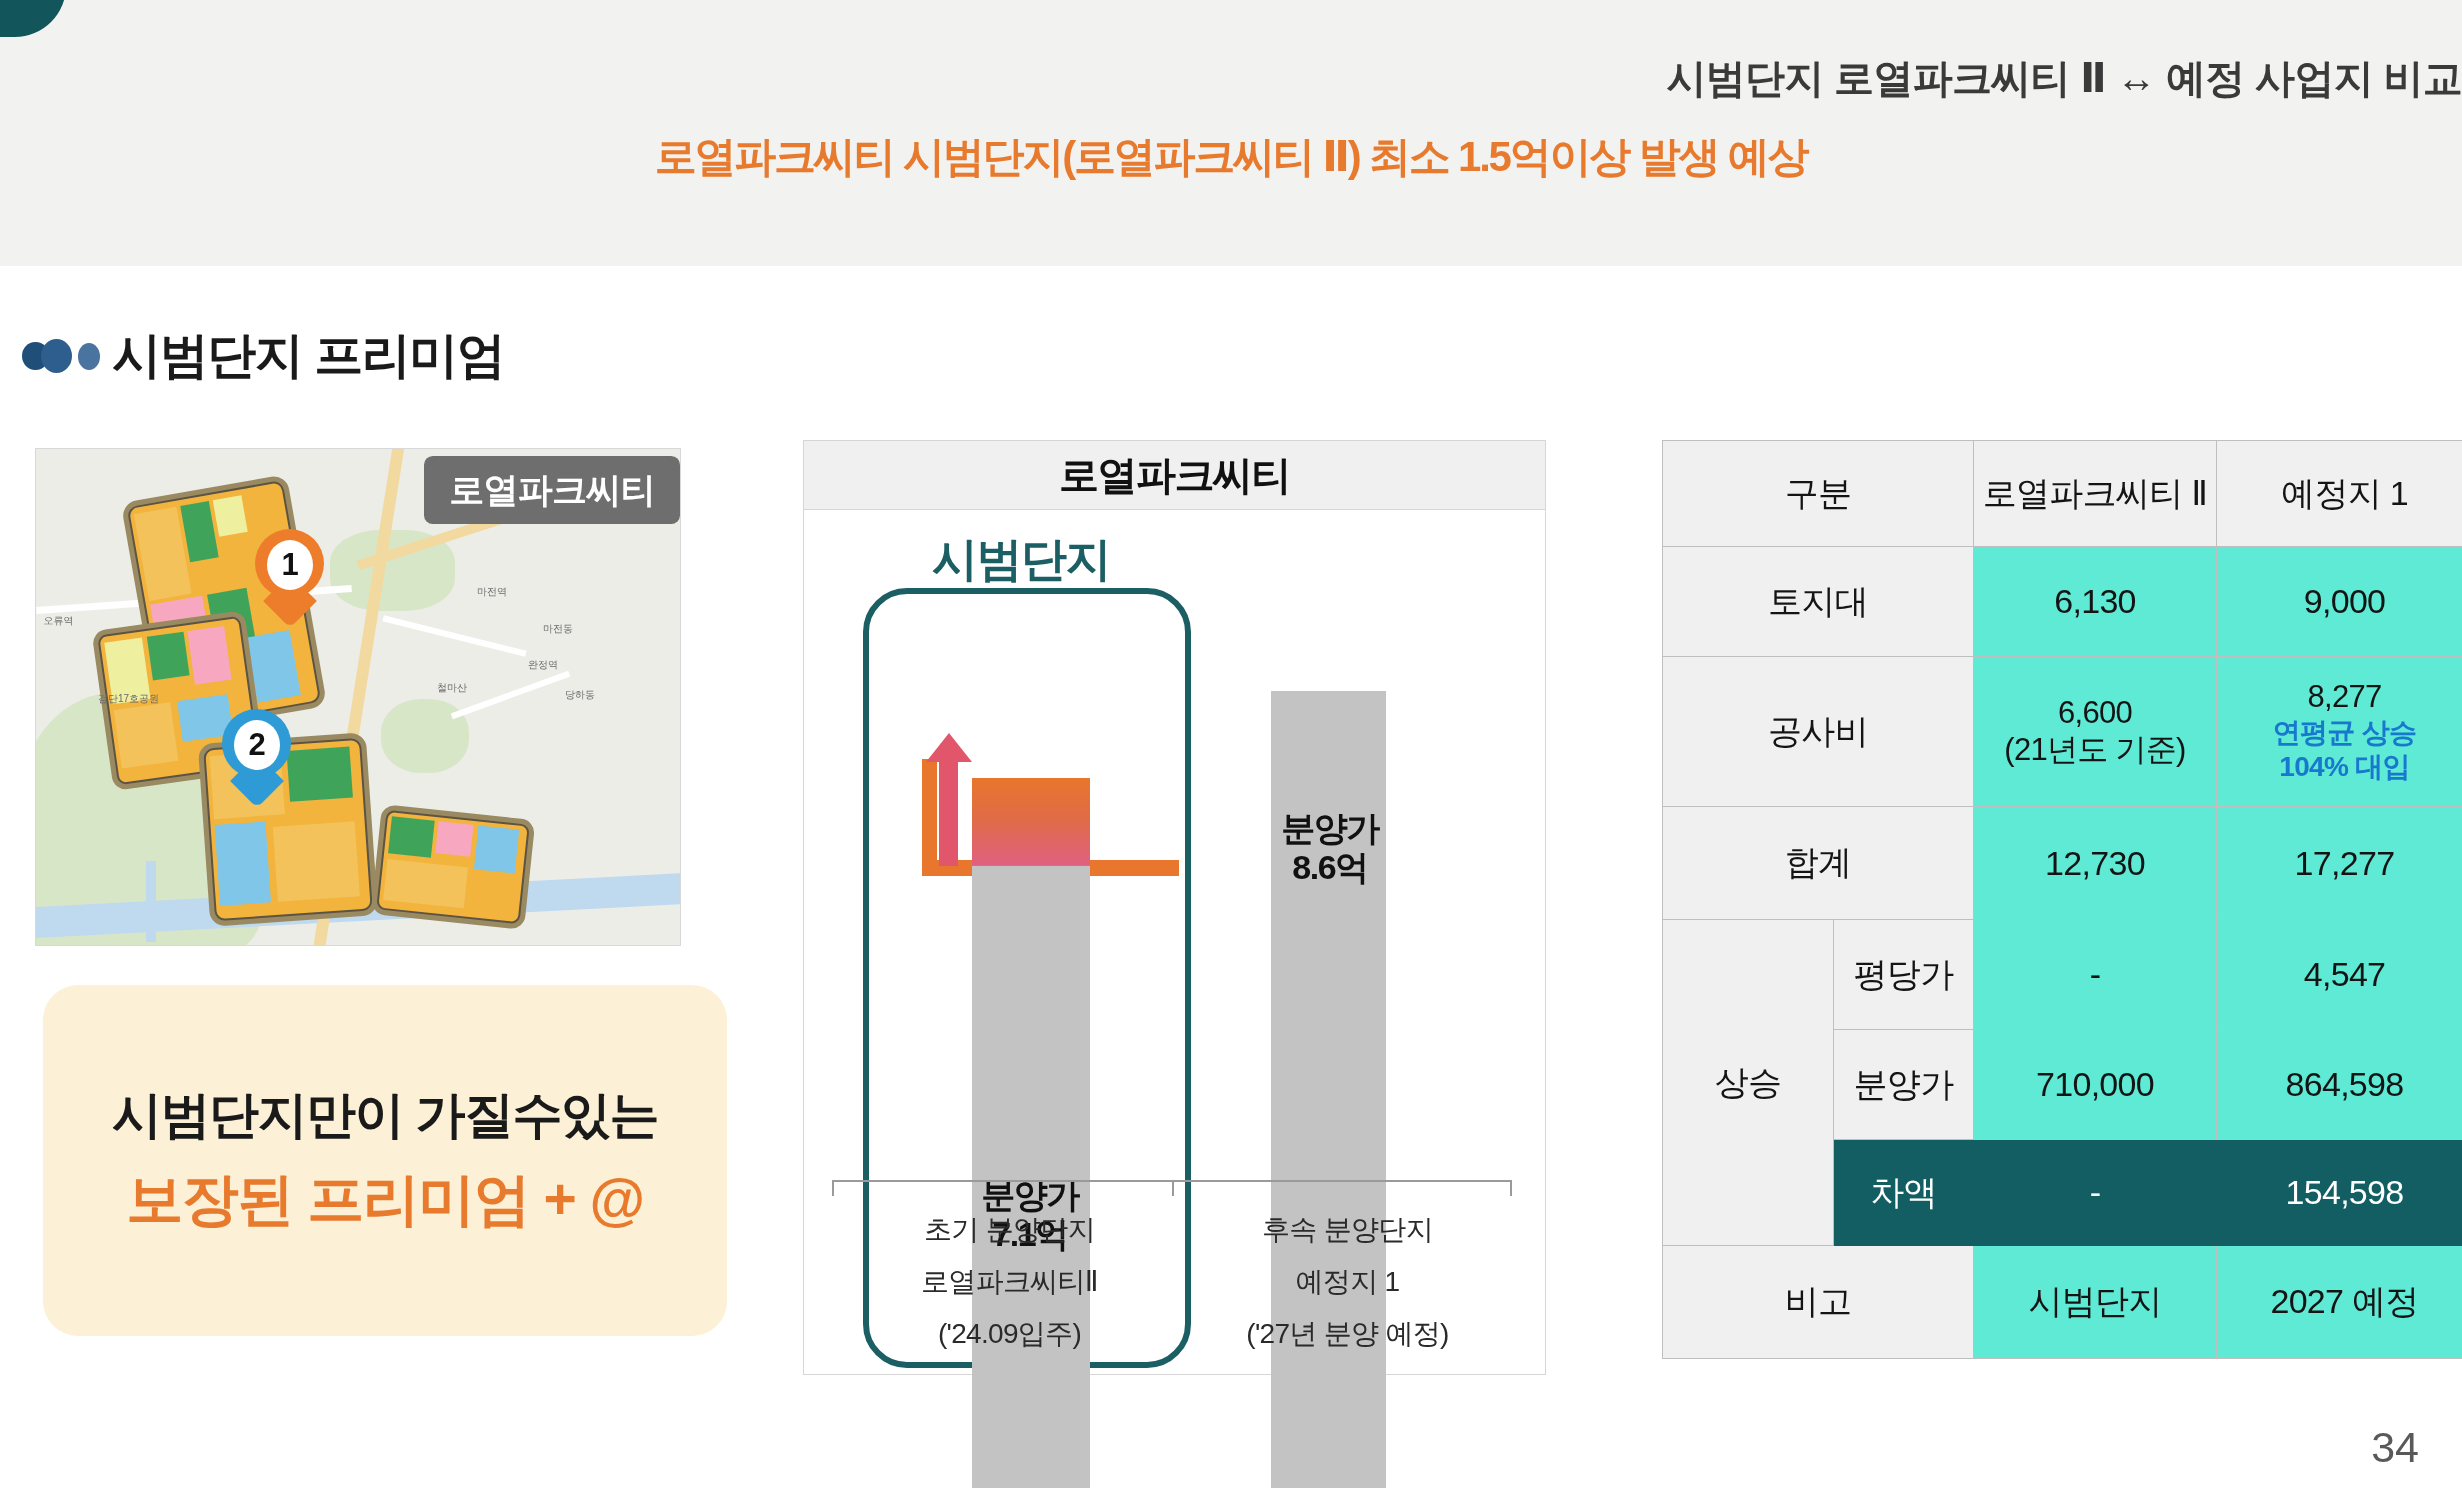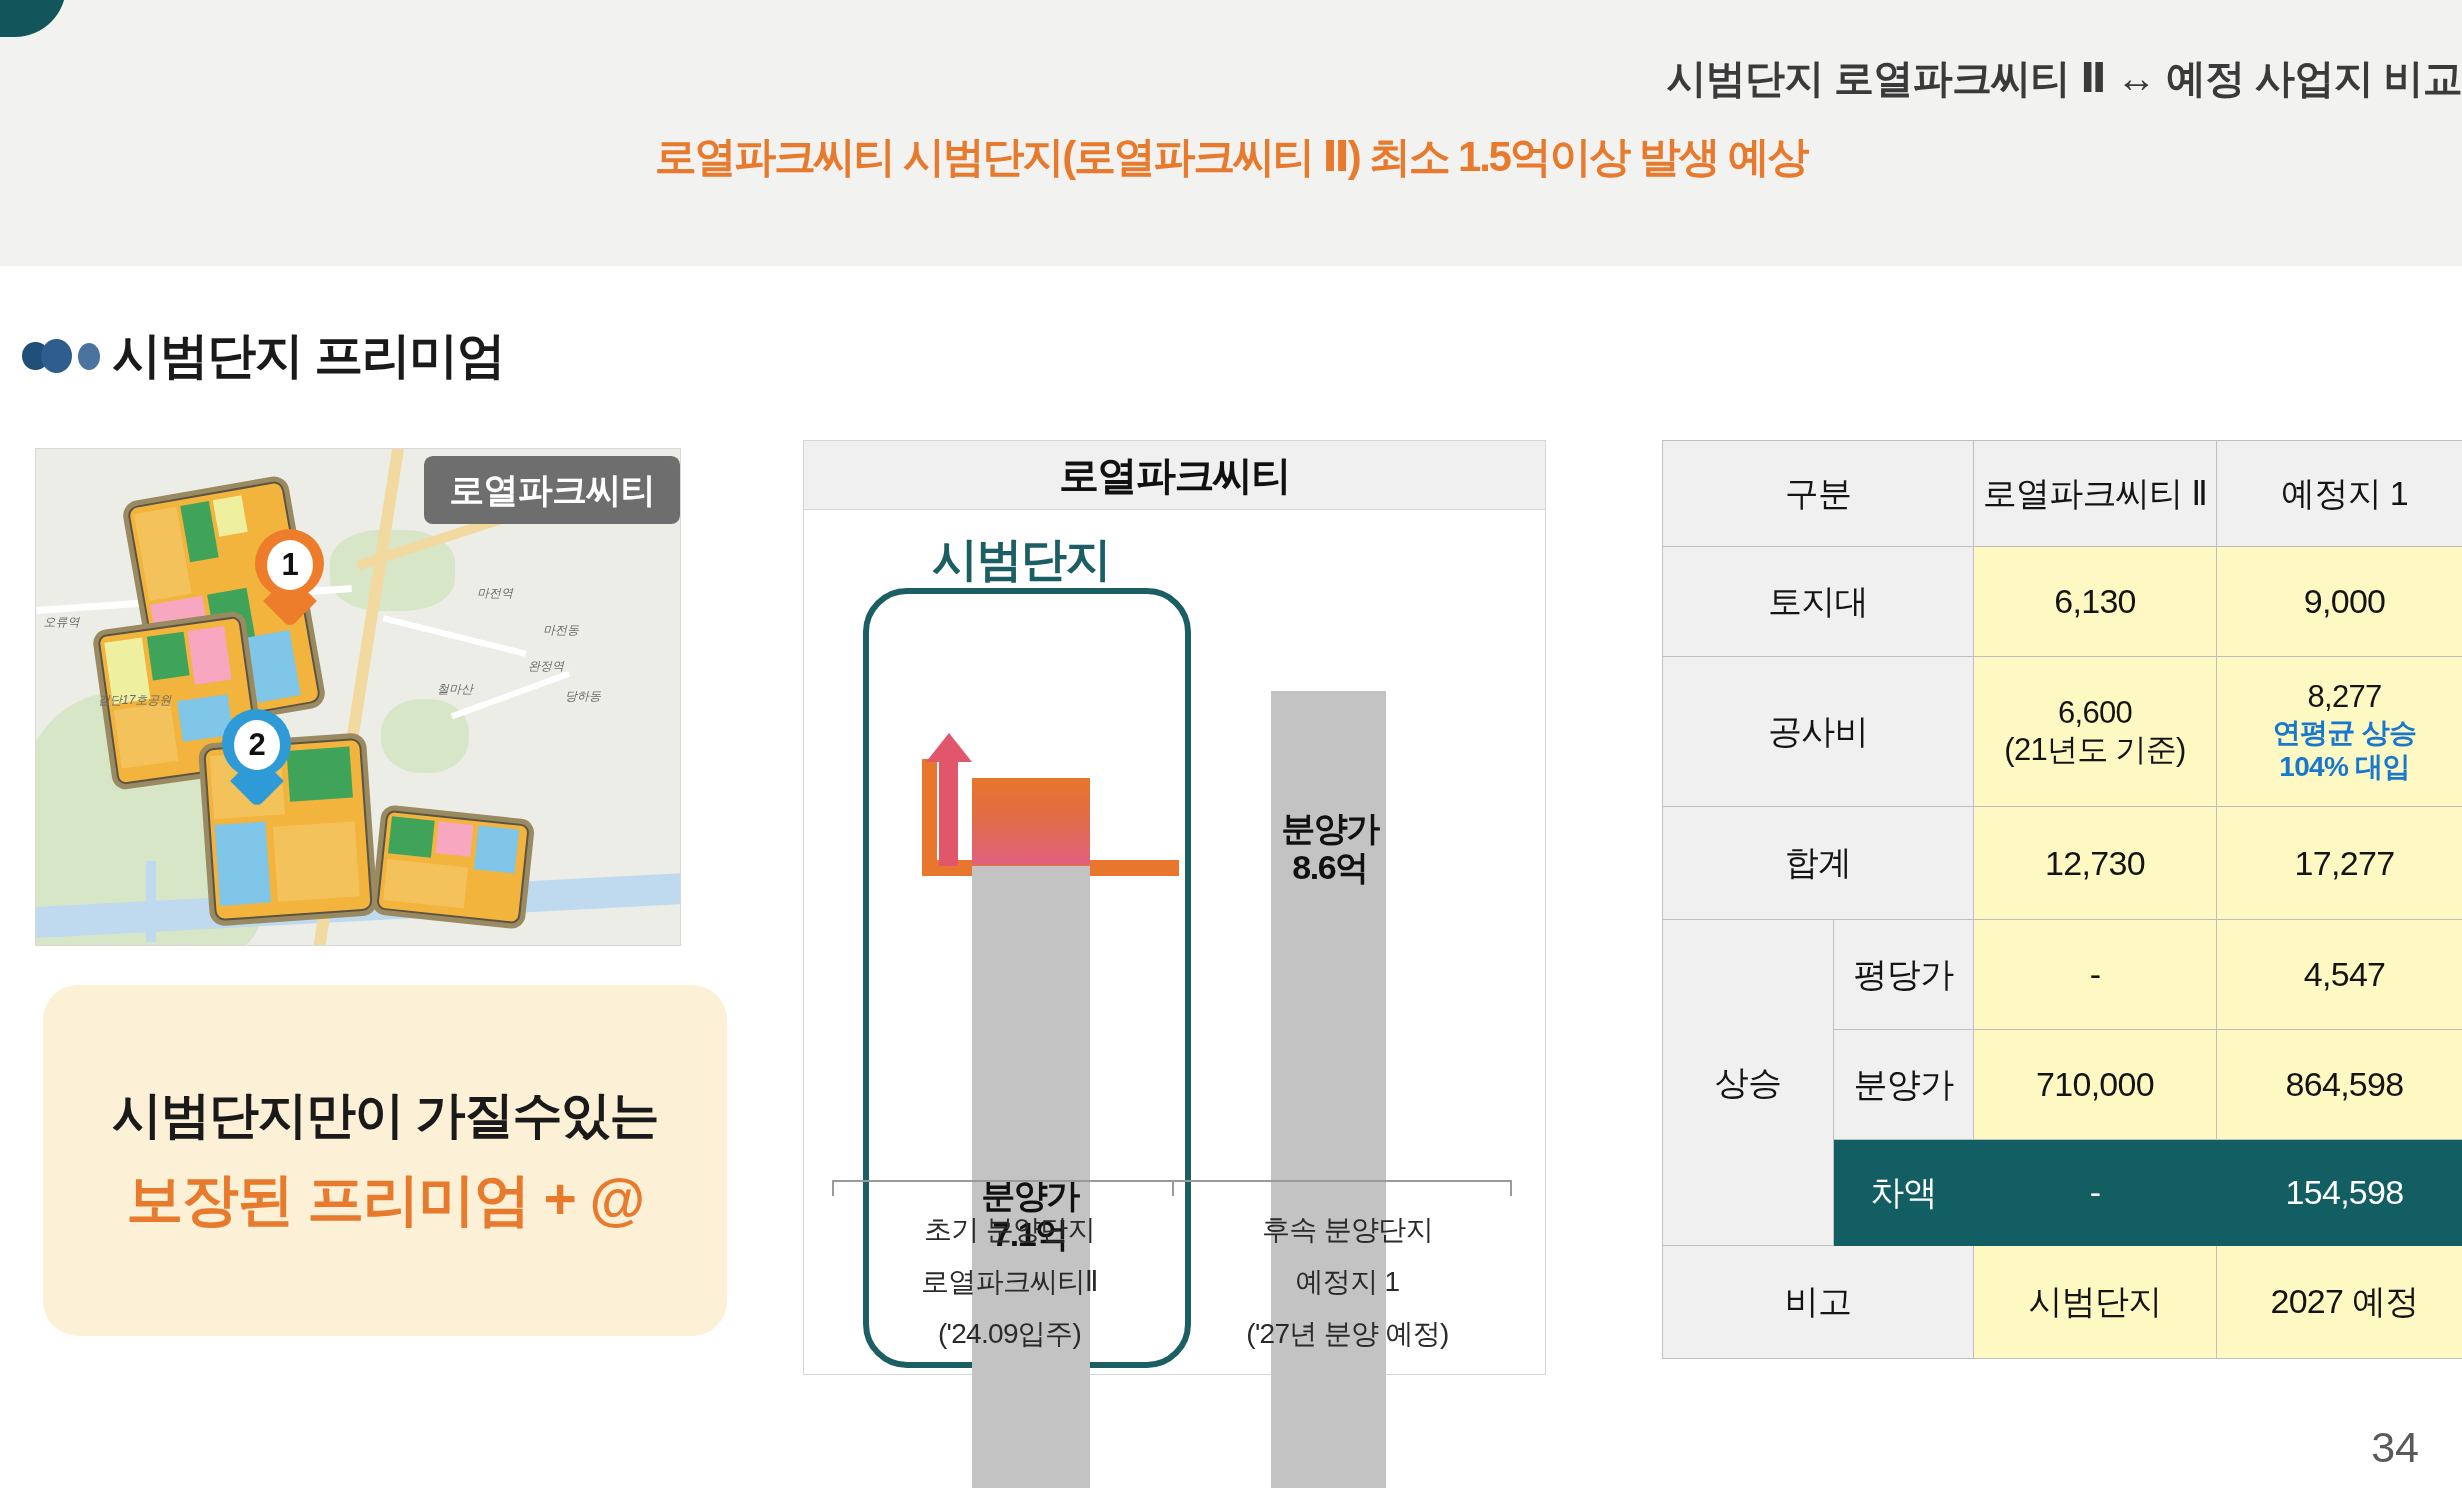--- a/index.html
+++ b/index.html
@@ -52,21 +52,21 @@
   #map-panel{
     position:absolute;left:35px;top:448px;width:644px;height:496px;
     background:#E6E9E2;overflow:hidden;
     border:0.7px solid #d8d8d8;
   }
   .map-bg{position:absolute;inset:0;background:#EDEDE8;}
   .mgreen{position:absolute;background:#D8E6C8;}
   .mriver{position:absolute;background:#BFD9EE;}
   .mroad{position:absolute;background:#F2D9A0;}
   .mroad-w{position:absolute;background:#ffffff;}
-  .mlabel{position:absolute;font-size:12px;color:#6a6a6a;white-space:nowrap;font-style:italic;}
+  .mlabel{position:absolute;font-size:10px;color:#6a6a6a;white-space:nowrap;}
   .siteblock{position:absolute;border:2.2px solid #5D5343;box-shadow:0 0 0 5.1px #9A8A62;}
   .lot{position:absolute;}
   #map-badge{
     position:absolute;right:0px;top:7.4px;
     background:#6E6E6E;color:#ffffff;
     font-size:35px;font-weight:bold;letter-spacing:-0.7px;
     padding:10.3px 25px;border-radius:8.8px;white-space:nowrap;
   }
   
   .pin{position:absolute;width:0;height:0;}
@@ -172,21 +172,21 @@
   #xlab-1{left:44px;}
   #xlab-2{left:382px;}
 
   
   #table-wrap{position:absolute;left:1614px;top:440px;width:809px;margin-left:48px;}
   table{border-collapse:collapse;width:809px;table-layout:fixed;}
   td{
     border:1.5px solid #BFBFBF;
     text-align:center;vertical-align:middle;
     font-size:34px;color:#141414;letter-spacing:-0.7px;
-    background:#fef9c3;
+    background:#5eead4;
   }
   td.hdr{background:#F0F0F0;font-weight:normal;}
   td.lbl{background:#F0F0F0;}
   td.teal{background:#125E62;color:#ffffff;border-color:#125E62;}
   .sub-blue{display:block;color:#1878CE;font-size:28px;line-height:1.22;font-weight:bold;letter-spacing:-0.7px;}
   .sub-small{display:block;font-size:31px;line-height:1.18;}
   .colw1{width:171px;}
   .colw2{width:140px;}
   .colw3{width:243px;}
   .colw4{width:256px;}

